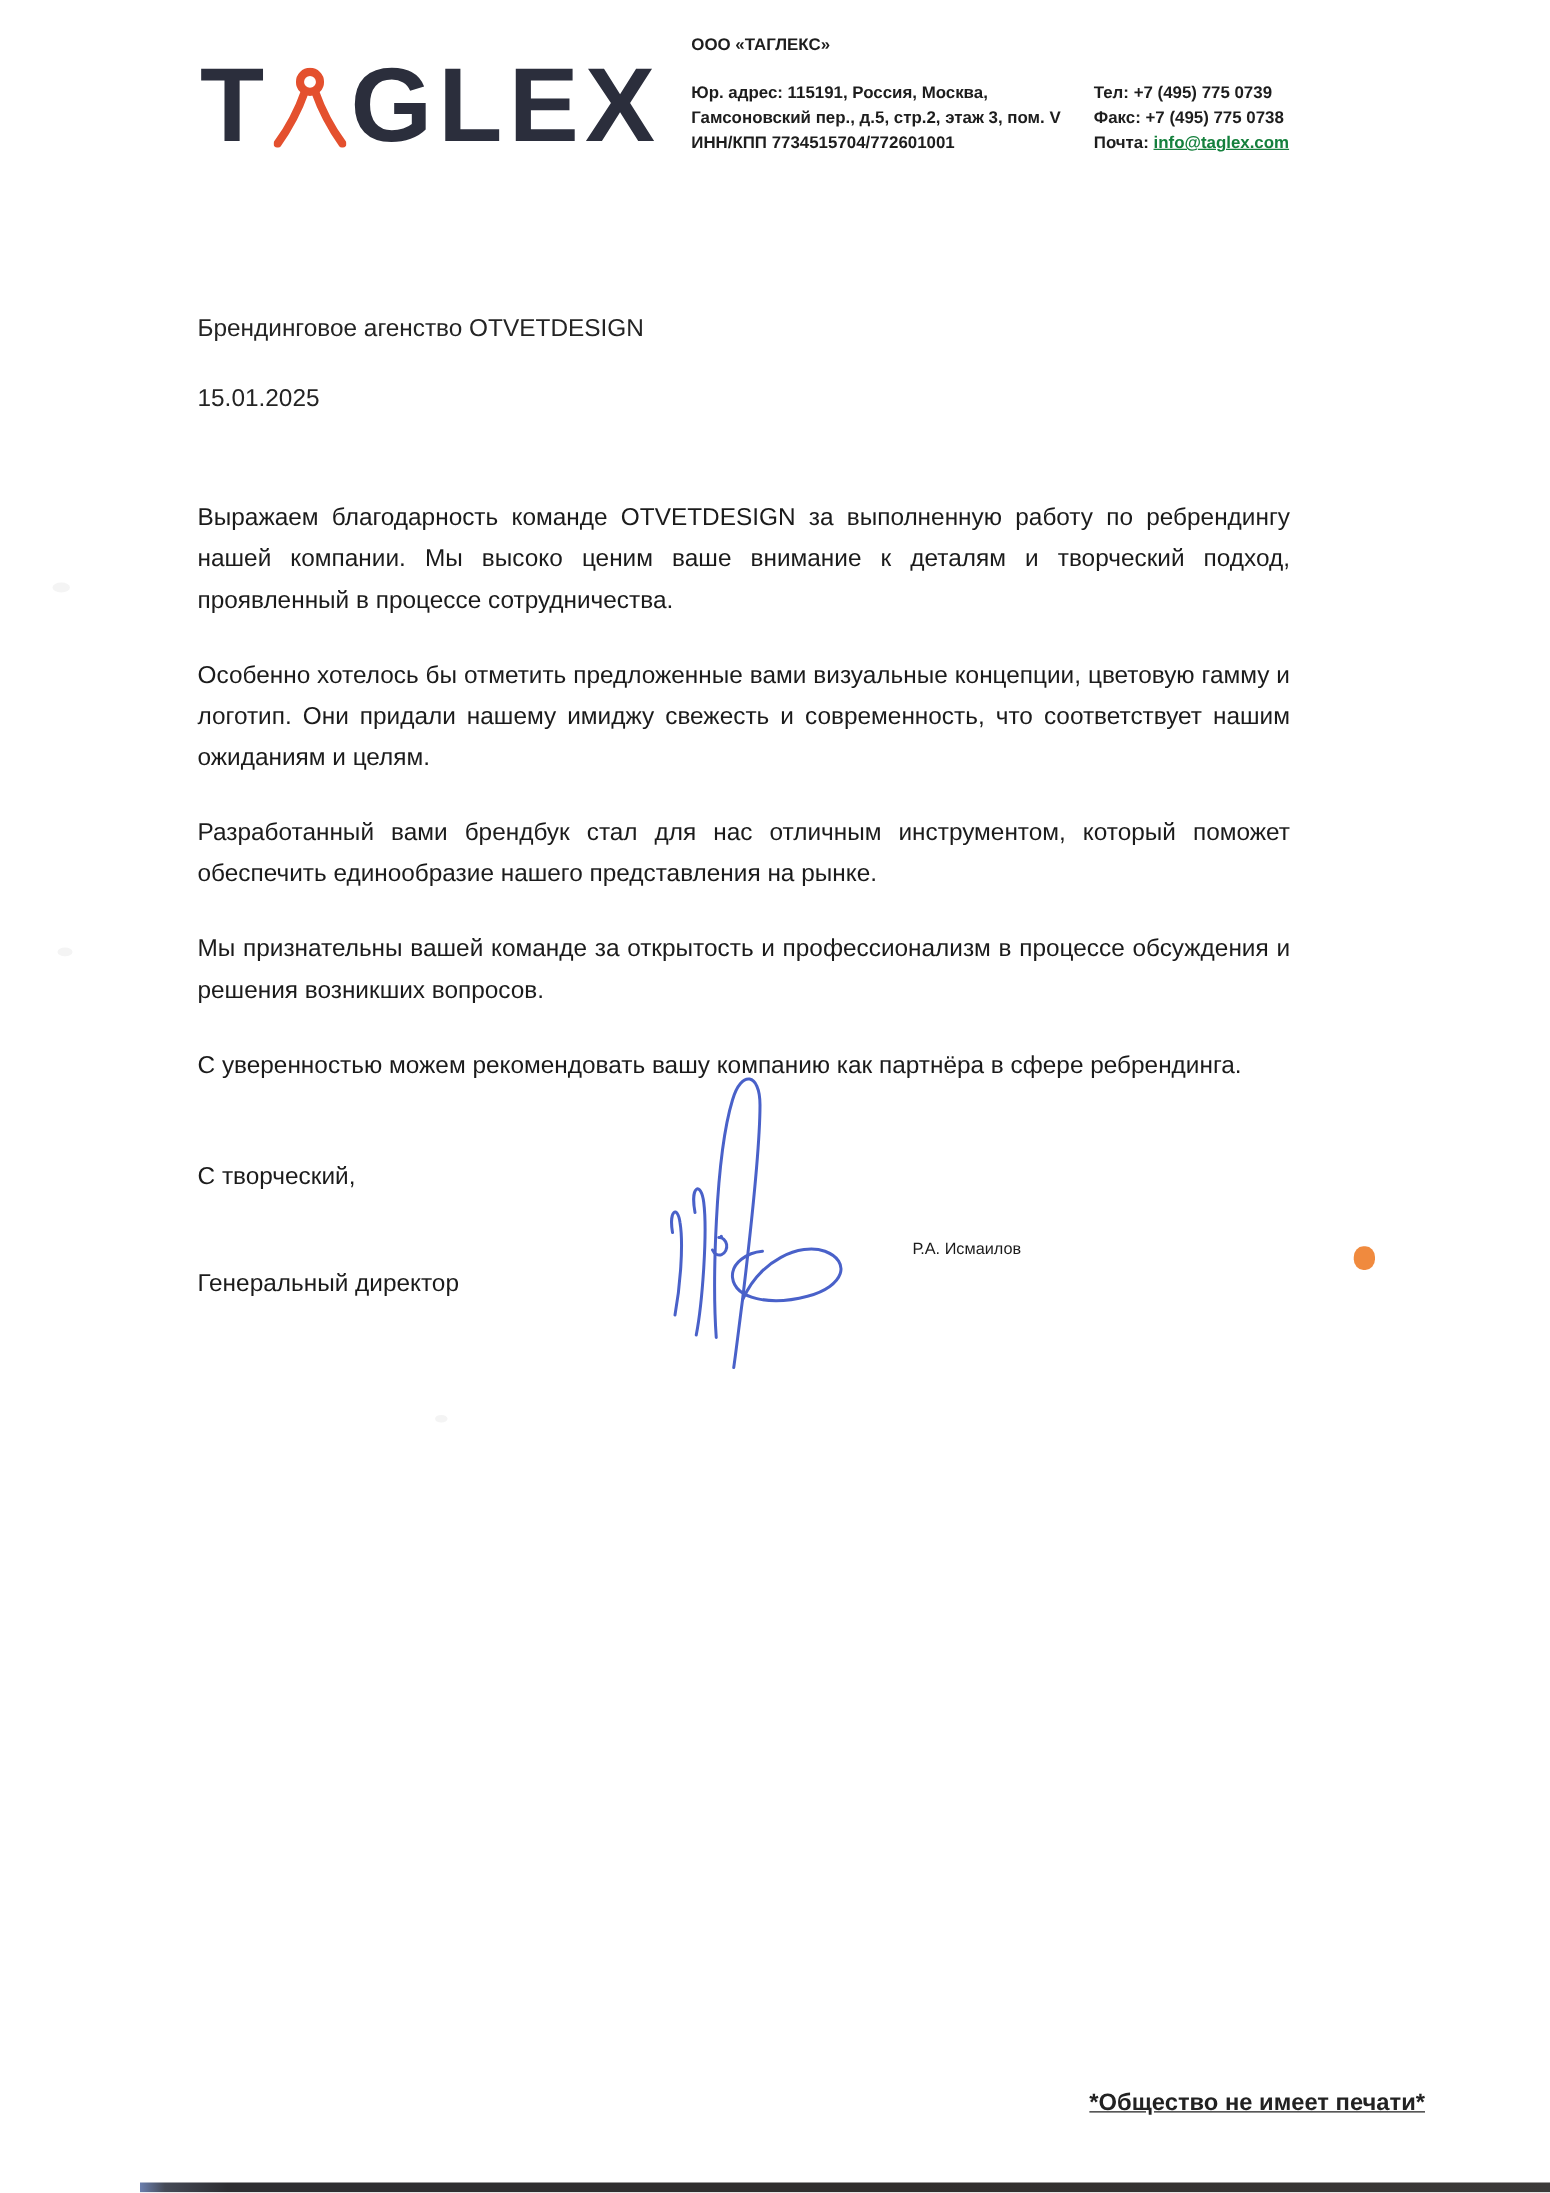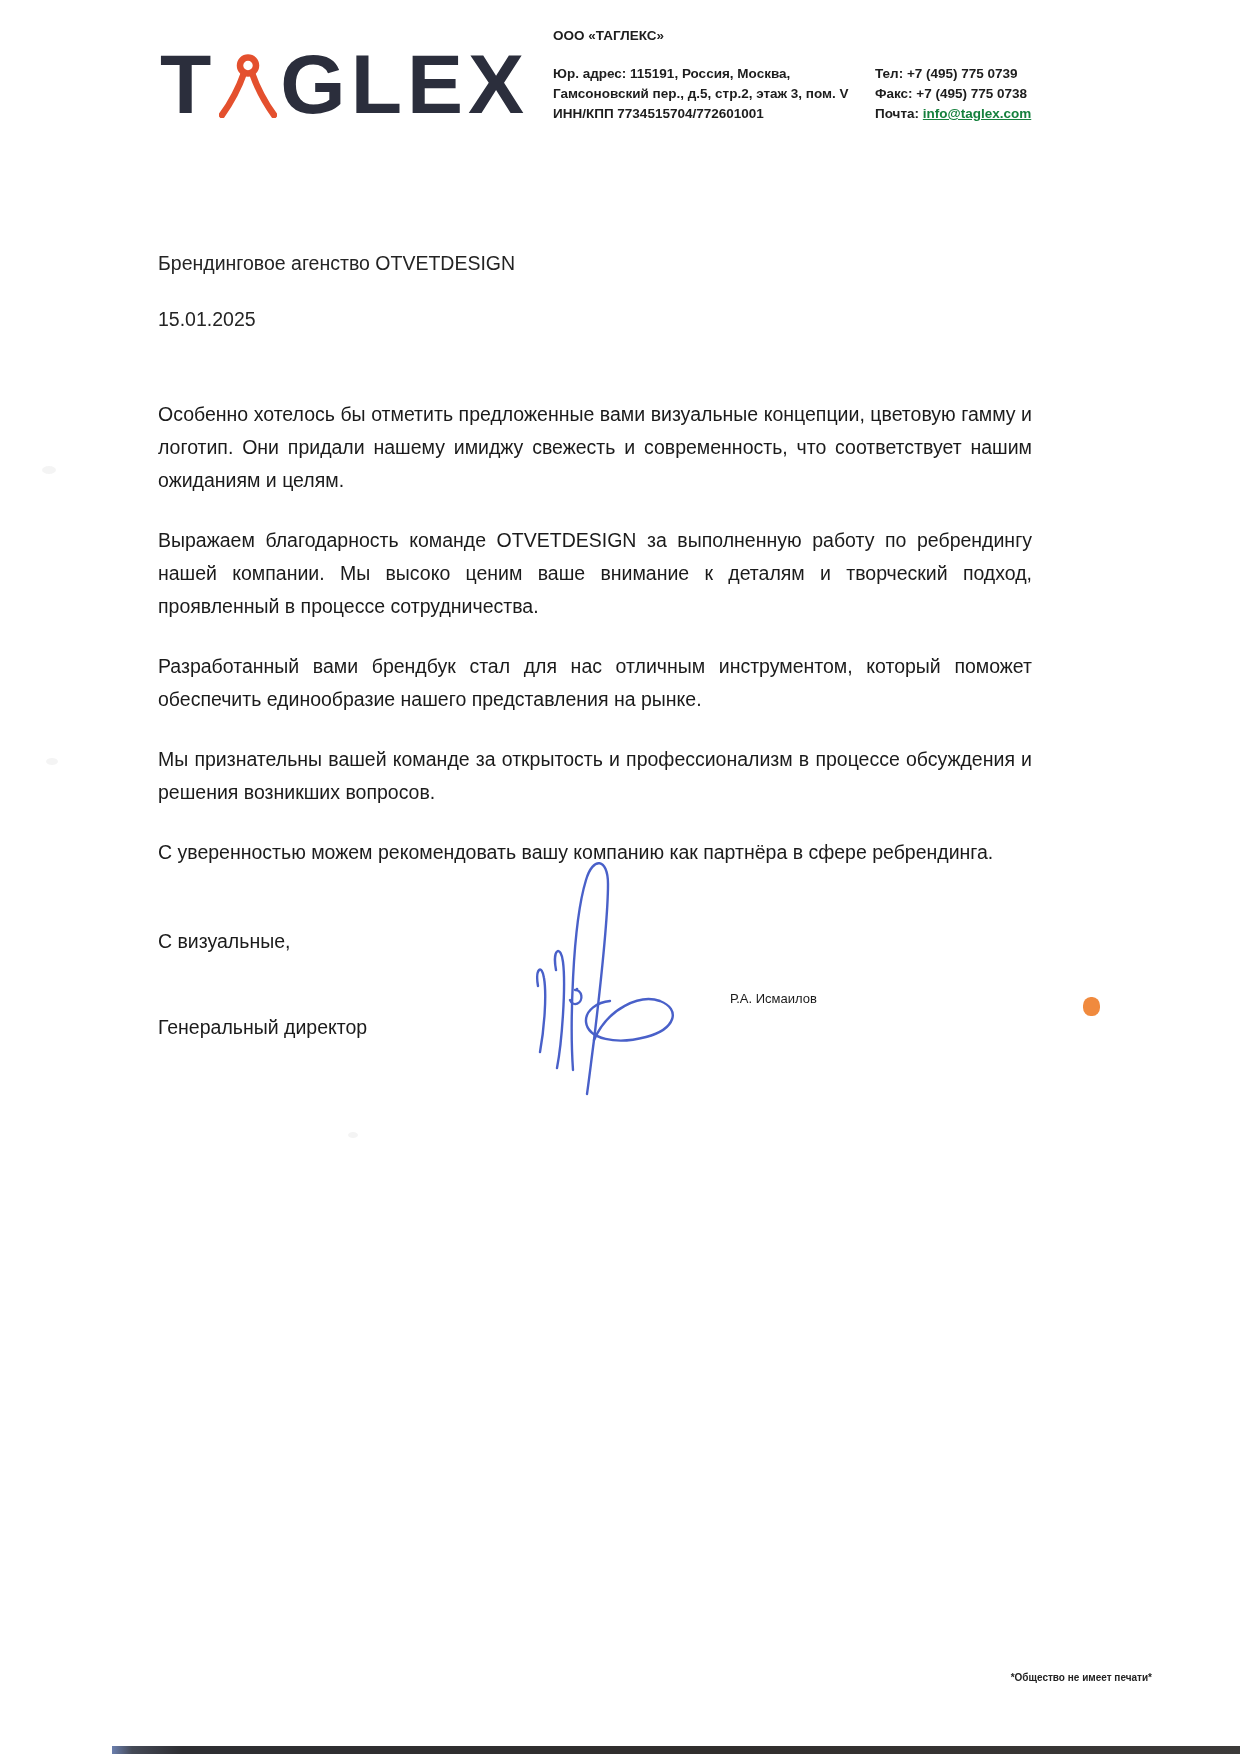--- a/index.html
+++ b/index.html
@@ -27,21 +27,21 @@
         font-size:19.5px;line-height:33px;text-align:justify;color:#1b1b1b;}
   .body-text p{margin:0 0 27px 0;}
 
   .closing{position:absolute;left:158px;top:930px;font-size:19.5px;}
   .signer-title{position:absolute;left:158px;top:1016px;font-size:19.5px;}
   .signer-name{position:absolute;left:730px;top:991px;font-size:13px;}
 
   .signature{position:absolute;left:518px;top:858px;width:172px;height:240px;}
 
   
-  .footer-note{position:absolute;right:88px;top:1672px;font-size:10px;font-weight:700;color:#222;}
+  .footer-note{position:absolute;right:100px;top:1672px;font-size:19px;font-weight:700;color:#222;text-decoration:underline;}
 
   
   .scan-strip{position:absolute;left:1086px;top:0;width:12px;height:1006px;
       background:linear-gradient(to bottom,
         #eedcc4 0%, #e2b habit 0%, #e2b489 8%, #daa46a 20%, #d69d61 38%,
         #d59b63 55%, #c99c78 62%, #8da3c6 66%, #95abd0 69%,
         #c69b74 73%, #d9a36c 85%, #e0a867 95%, #e89140 100%);
       opacity:.92;}
   .scan-blob{position:absolute;left:1083px;top:997px;width:17px;height:19px;
       background:#ef8434;border-radius:45%;opacity:.95;}
@@ -79,28 +79,28 @@
   <div class="contact-block">
     <div>Тел: +7 (495) 775 0739</div>
     <div>Факс: +7 (495) 775 0738</div>
     <div><span>Почта: </span><a class="email-link">info@taglex.com</a></div>
   </div>
 
   <div class="addressee">Брендинговое агенство OTVETDESIGN</div>
   <div class="date">15.01.2025</div>
 
   <div class="body-text">
+    <p>Выражаем благодарность команде OTVETDESIGN за выполненную работу по ребрендингу нашей компании. Мы высоко ценим ваше внимание к деталям и творческий подход, проявленный в процессе сотрудничества.</p>
     <p>Особенно хотелось бы отметить предложенные вами визуальные концепции, цветовую гамму и логотип. Они придали нашему имиджу свежесть и современность, что соответствует нашим ожиданиям и целям.</p>
-    <p>Выражаем благодарность команде OTVETDESIGN за выполненную работу по ребрендингу нашей компании. Мы высоко ценим ваше внимание к деталям и творческий подход, проявленный в процессе сотрудничества.</p>
     <p>Разработанный вами брендбук стал для нас отличным инструментом, который поможет обеспечить единообразие нашего представления на рынке.</p>
     <p>Мы признательны вашей команде за открытость и профессионализм в процессе обсуждения и решения возникших вопросов.</p>
     <p>С уверенностью можем рекомендовать вашу компанию как партнёра в сфере ребрендинга.</p>
   </div>
 
-  <div class="closing">С визуальные,</div>
+  <div class="closing">С творческий,</div>
 
   <div class="signature">
     <svg viewBox="0 0 172 240" width="172" height="240">
       <g fill="none" stroke="#3c55c5" stroke-width="2.4" stroke-linecap="round" opacity="0.93">
         <path d="M20,128 C17,110 24,106 26,120 C29,138 26,172 22,194"></path>
         <path d="M38,112 C34,90 43,87 45,104 C48,128 44,184 39,210"></path>
         <path d="M55,212 C52,170 54,68 68,22 C75,-2 90,0 90,26 C90,62 82,132 76,182 C73,205 71,222 69,236"></path>
         <path d="M76,182 C90,150 122,136 142,143 C163,151 158,171 128,179 C98,187 70,181 68,164 C67,152 80,144 92,143"></path>
         <path d="M52,142 a6,7 0 1 0 5,-10"></path>
         <circle cx="59" cy="131" r="1.3" fill="#3c55c5" stroke="none"></circle>

